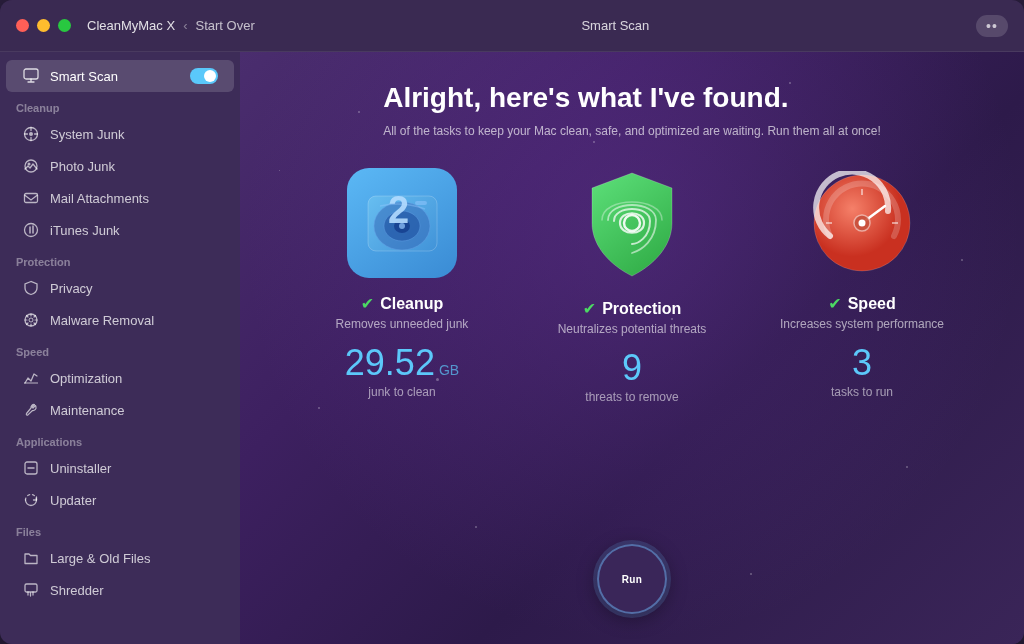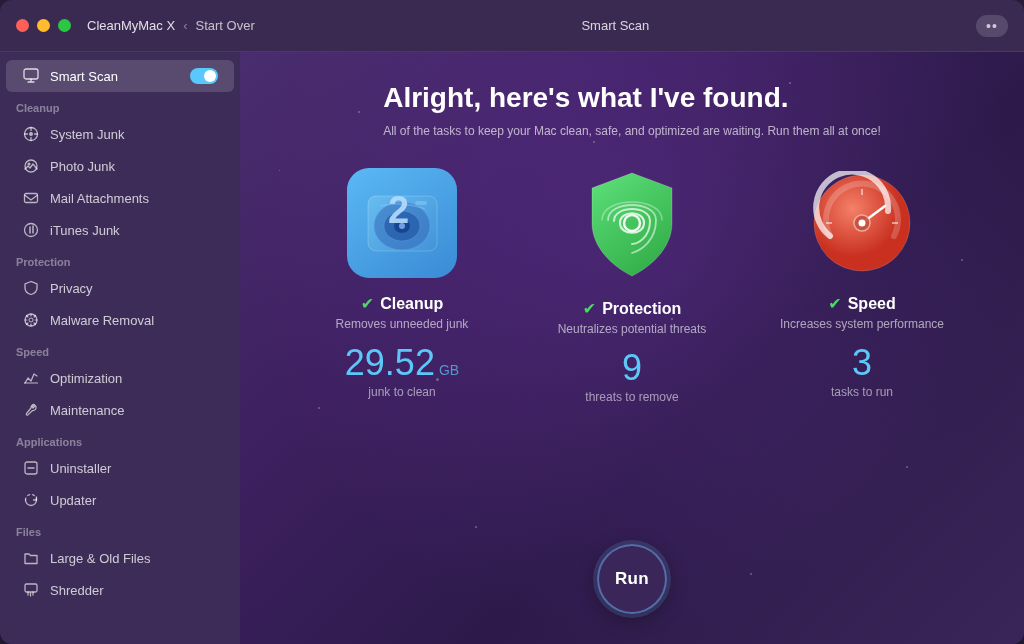--- a/index.html
+++ b/index.html
@@ -296,21 +296,21 @@
     }
 
     .run-btn {
       width: 70px;
       height: 70px;
       border-radius: 50%;
       background: rgba(60, 40, 90, 0.85);
       border: 2px solid rgba(100, 160, 220, 0.6);
       box-shadow: 0 0 0 4px rgba(100, 160, 220, 0.2), 0 4px 20px rgba(0,0,0,0.4);
       color: white;
-      font-size: 17px;
+      font-size: 10px;
       font-weight: 600;
       cursor: pointer;
       display: flex;
       align-items: center;
       justify-content: center;
       letter-spacing: 0.3px;
     }
 
     
     .stars {

